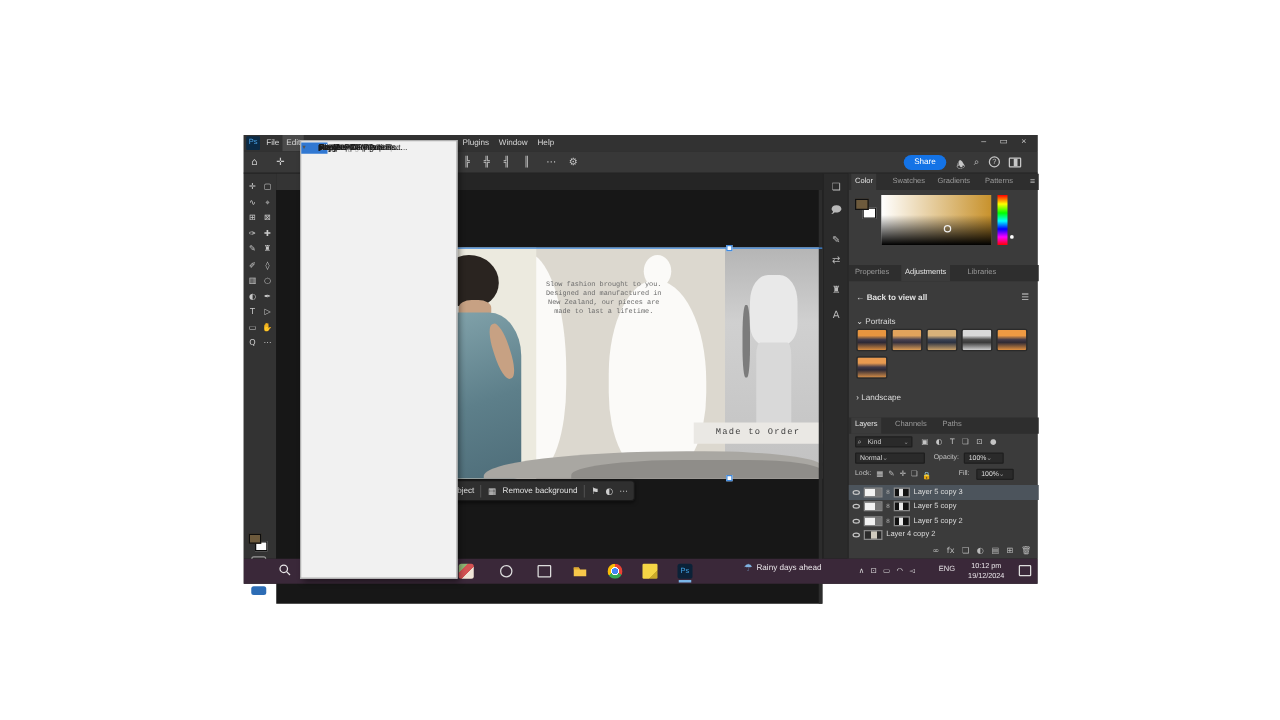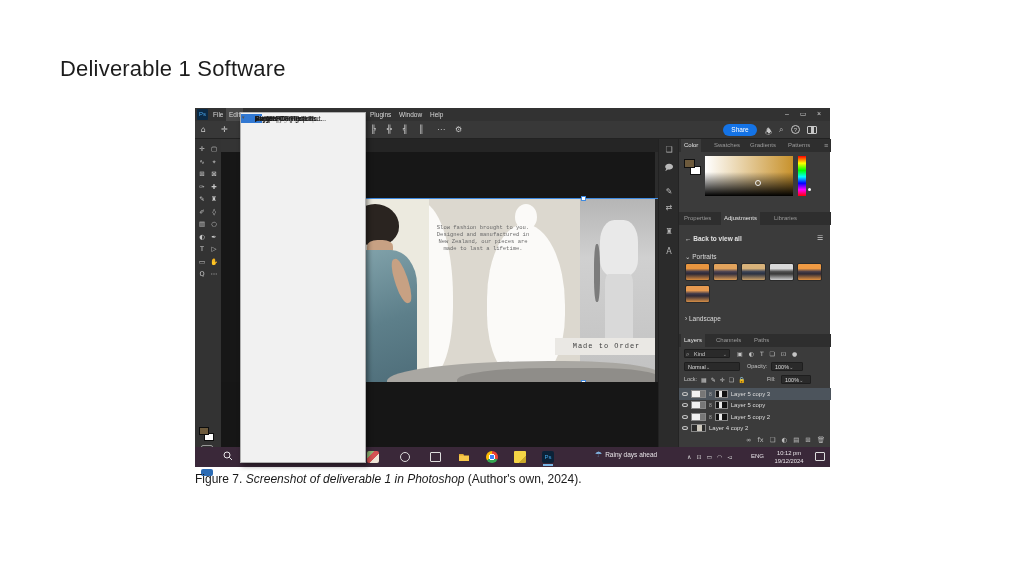--- a/index.html
+++ b/index.html
@@ -41,21 +41,21 @@
   .tool-grid { left:1px; top:4px; width:24px; display:grid; grid-template-columns:12px 12px; grid-auto-rows:12.5px; justify-items:center; }
   .tool { position:static; color:#c9c9c9; font-size:6.5px; line-height:12.5px; font-family:"DejaVu Sans",sans-serif; }
   .tb-swatches { left:4px; top:288px; width:18px; height:16px; position:absolute; }
   .fg-swatch { left:0; top:0; width:10px; height:8px; background:#6d5a3c; border:1px solid #0d0d0d; z-index:2; }
   .bg-swatch { left:5px; top:6px; width:10px; height:8px; background:#fdfdfd; border:1px solid #0d0d0d; }
   .tb-mask { left:6px; top:306px; width:12px; height:9px; border:1px solid #999; border-radius:2px; position:absolute; }
   .tb-screen { left:6px; top:318px; width:12px; height:9px; border:1px solid #999; position:absolute; }
   .tb-blue { left:6px; top:330px; width:12px; height:7px; background:#2c6cb5; border-radius:2px; position:absolute; }
 
   
-  .ps-canvas { left:26px; top:44px; width:437px; height:230px; background:#171717; overflow:hidden; }
+  .ps-canvas { left:26px; top:44px; width:437px; height:331px; background:#171717; overflow:hidden; }
   .scrollbar-v { right:0; top:0; width:3px; height:100%; background:#2c2c2c; }
   .artboard { left:116px; top:46px; width:321px; height:185px; background:#dcd8cf; overflow:hidden; }
   .sil { background:#fbfaf8; }
   .sil-1 { left:56px; top:4px; width:60px; height:176px; border-radius:46% 54% 40% 40%; }
   .sil-2-head { left:178px; top:6px; width:22px; height:26px; border-radius:50%; background:#fbfaf8; }
   .sil-2-body { left:150px; top:26px; width:78px; height:156px; border-radius:48% 52% 42% 42%; background:#fbfaf8; }
   .photo-left { left:0; top:0; width:92px; height:185px; background:#eceadf; overflow:hidden; }
   .pl-hair { left:16px; top:6px; width:46px; height:42px; background:#2a2420; border-radius:48% 52% 46% 46%; }
   .pl-skin { left:30px; top:42px; width:26px; height:16px; background:#c7a183; border-radius:40%; }
   .pl-top { left:4px; top:52px; width:76px; height:133px; background:linear-gradient(160deg,#84a5ad,#5d7f8a 55%,#4e6d79); border-radius:34% 34% 6px 6px / 26% 26% 6px 6px; }
@@ -182,21 +182,20 @@
   .m-sep { height:1px; background:#cfcfcf; margin:1.5px 2px; flex:none; }
   .m-scroll { height:7px; text-align:center; font-size:4.5px; color:#555; line-height:7px; flex:none; }
   .m-label { white-space:nowrap; }
   .m-short { font-size:6.2px; white-space:nowrap; }
 </style>
 </head>
 <body>
 
 <div class="slide">
 
-  <div class="slide-title">Deliverable 1 Software</div>
 
   <div class="shot">
 
     <div class="ps-menubar">
       <div class="ps-logo">Ps</div>
       <span class="mb-item mb-file">File</span>
       <span class="mb-item mb-edit">Edit</span>
       <span class="mb-item mb-plugins">Plugins</span>
       <span class="mb-item mb-window">Window</span>
       <span class="mb-item mb-help">Help</span>
@@ -616,17 +615,14 @@
           <div class="m-item normal">
             <span class="m-label">Remote Connections...</span>
             <span class="m-short"></span>
           </div>
           <div class="m-scroll">▼</div>
         </div>
     </div>
 
   </div>
 
-  <div class="caption">
-    <span>Figure 7. </span><i>Screenshot of deliverable 1 in Photoshop</i><span> (Author's own, 2024).</span>
-  </div>
 
 </div>
 
 </body></html>

